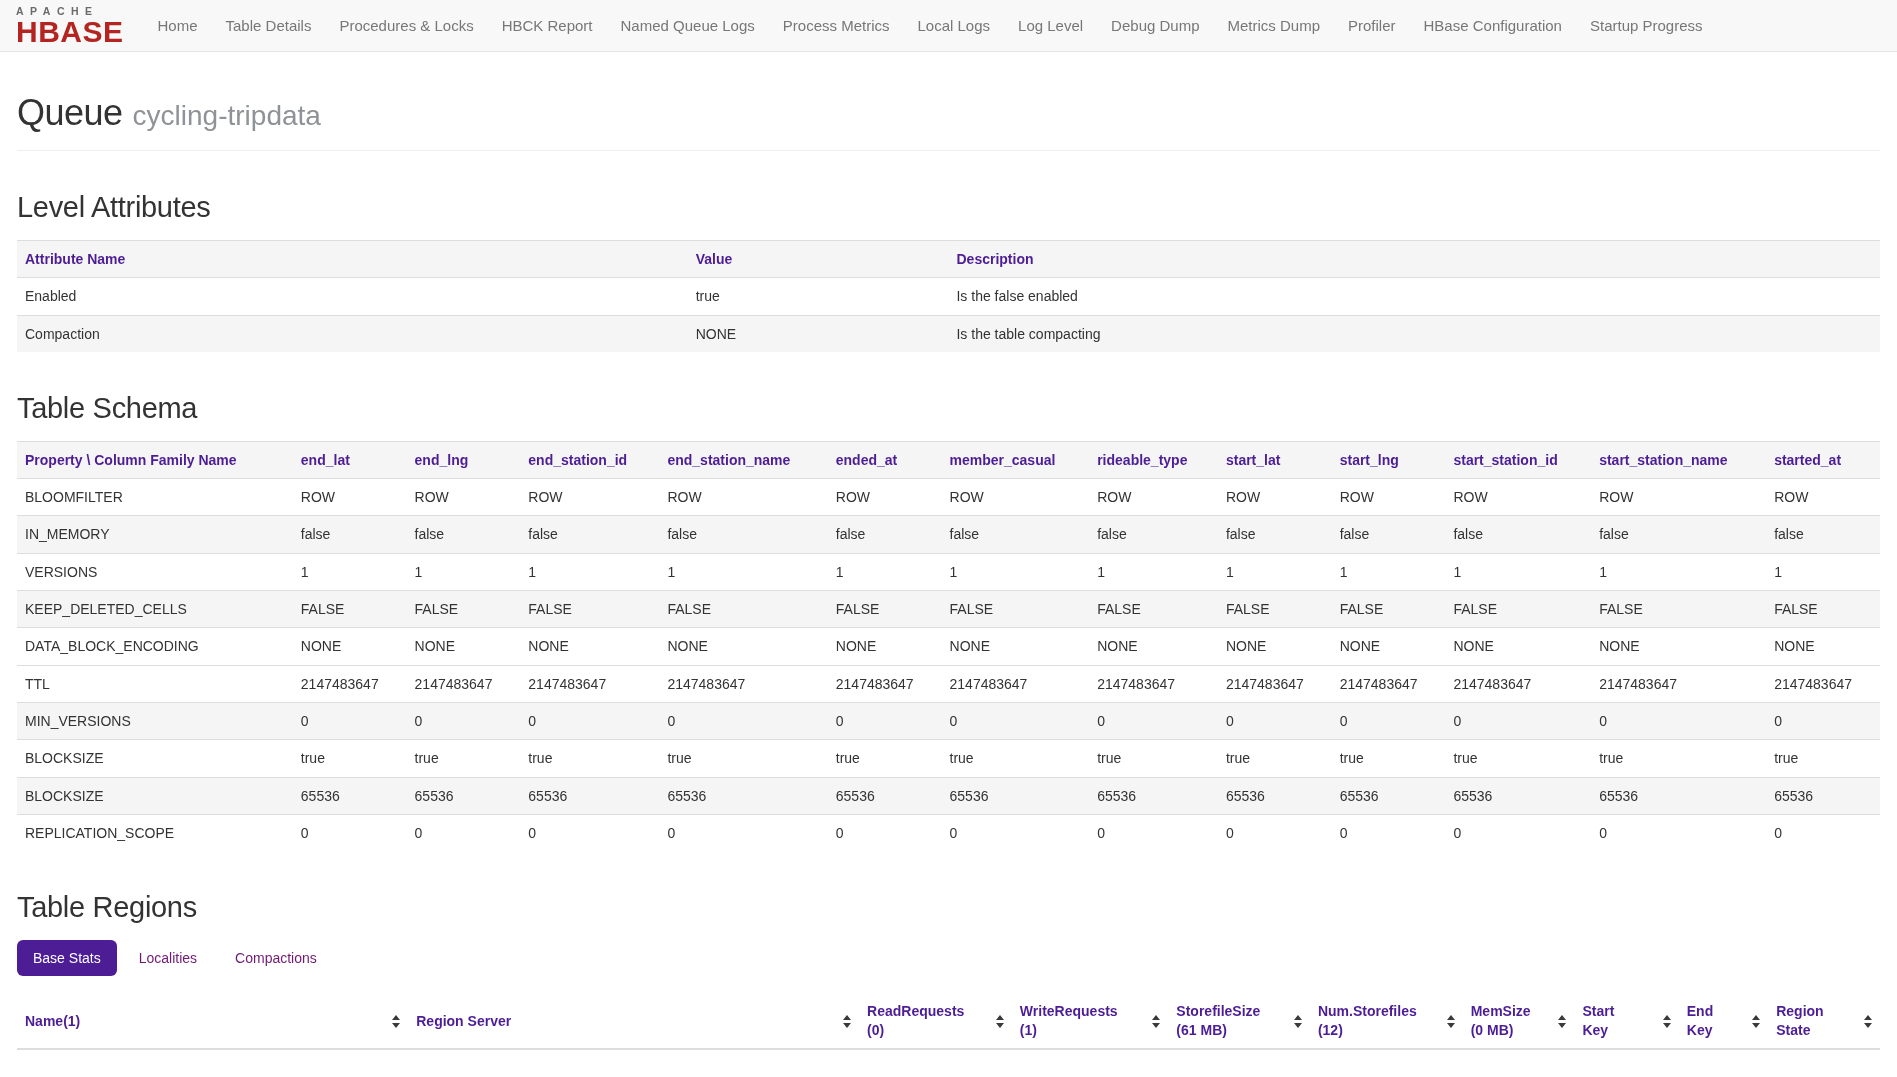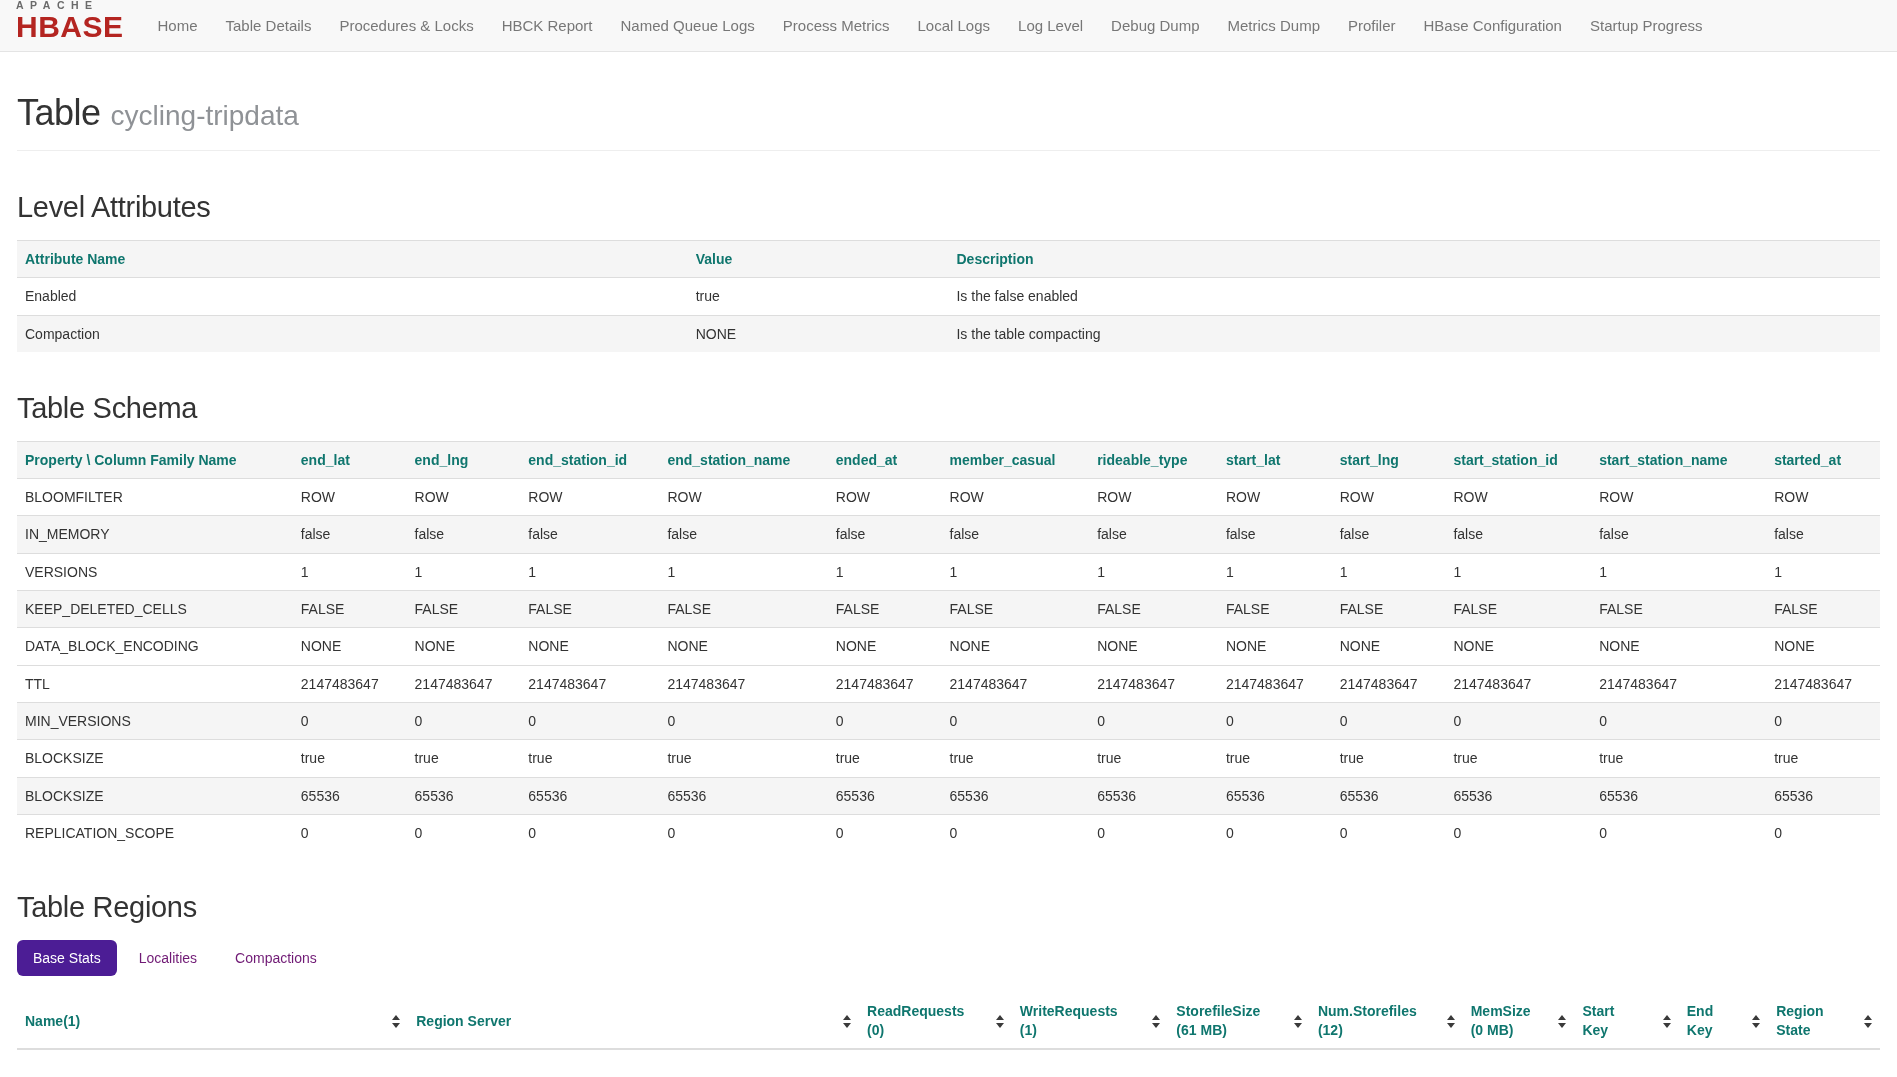--- a/index.html
+++ b/index.html
@@ -18,20 +18,21 @@
     display: flex;
     align-items: stretch;
     height: 52px;
     background: #f8f8f8;
     border-bottom: 1px solid #e4e4e4;
     padding: 0 10px;
   }
   .logo {
     display: flex;
     flex-direction: column;
+    justify-content: center;
     margin: 0 20px 0 6px;
     line-height: 1;
     cursor: pointer;
   }
   .logo-apache {
     font-size: 10.5px;
     font-weight: bold;
     color: #6a6a6a;
     letter-spacing: 6.5px;
     margin-bottom: 2px;
@@ -94,21 +95,21 @@
     table-layout: auto;
   }
   .data-table th, .data-table td {
     padding: 8px;
     text-align: left;
     vertical-align: top;
     border-top: 1px solid #ddd;
     font-size: 14px;
     line-height: 1.45;
   }
-  .data-table th { font-weight: bold; color: #0f766e; }
+  .data-table th { font-weight: bold; color: #4c1d95; }
   tr.shade { background: #f5f5f5; }
 
   
   table.regions-table { table-layout: fixed; }
   .regions-table thead th {
     border-top: none;
     border-bottom: 2px solid #ddd;
     vertical-align: middle;
     cursor: pointer;
     background: #fff;
@@ -174,21 +175,21 @@
       <a class="nav-item" href="#">Metrics Dump</a>
       <a class="nav-item" href="#">Profiler</a>
       <a class="nav-item" href="#">HBase Configuration</a>
       <a class="nav-item" href="#">Startup Progress</a>
     </div>
 </div>
 
 <div class="container">
 
   <div class="page-header">
-    <h1 class="page-title">Table</h1><span class="page-subtitle">cycling-tripdata</span>
+    <h1 class="page-title">Queue</h1><span class="page-subtitle">cycling-tripdata</span>
   </div>
 
   <h2 class="section-heading">Level Attributes</h2>
   <table class="data-table">
     <colgroup>
       <col style="width:36%">
         <col style="width:14%">
         <col style="width:50%">
     </colgroup>
     <tbody>

